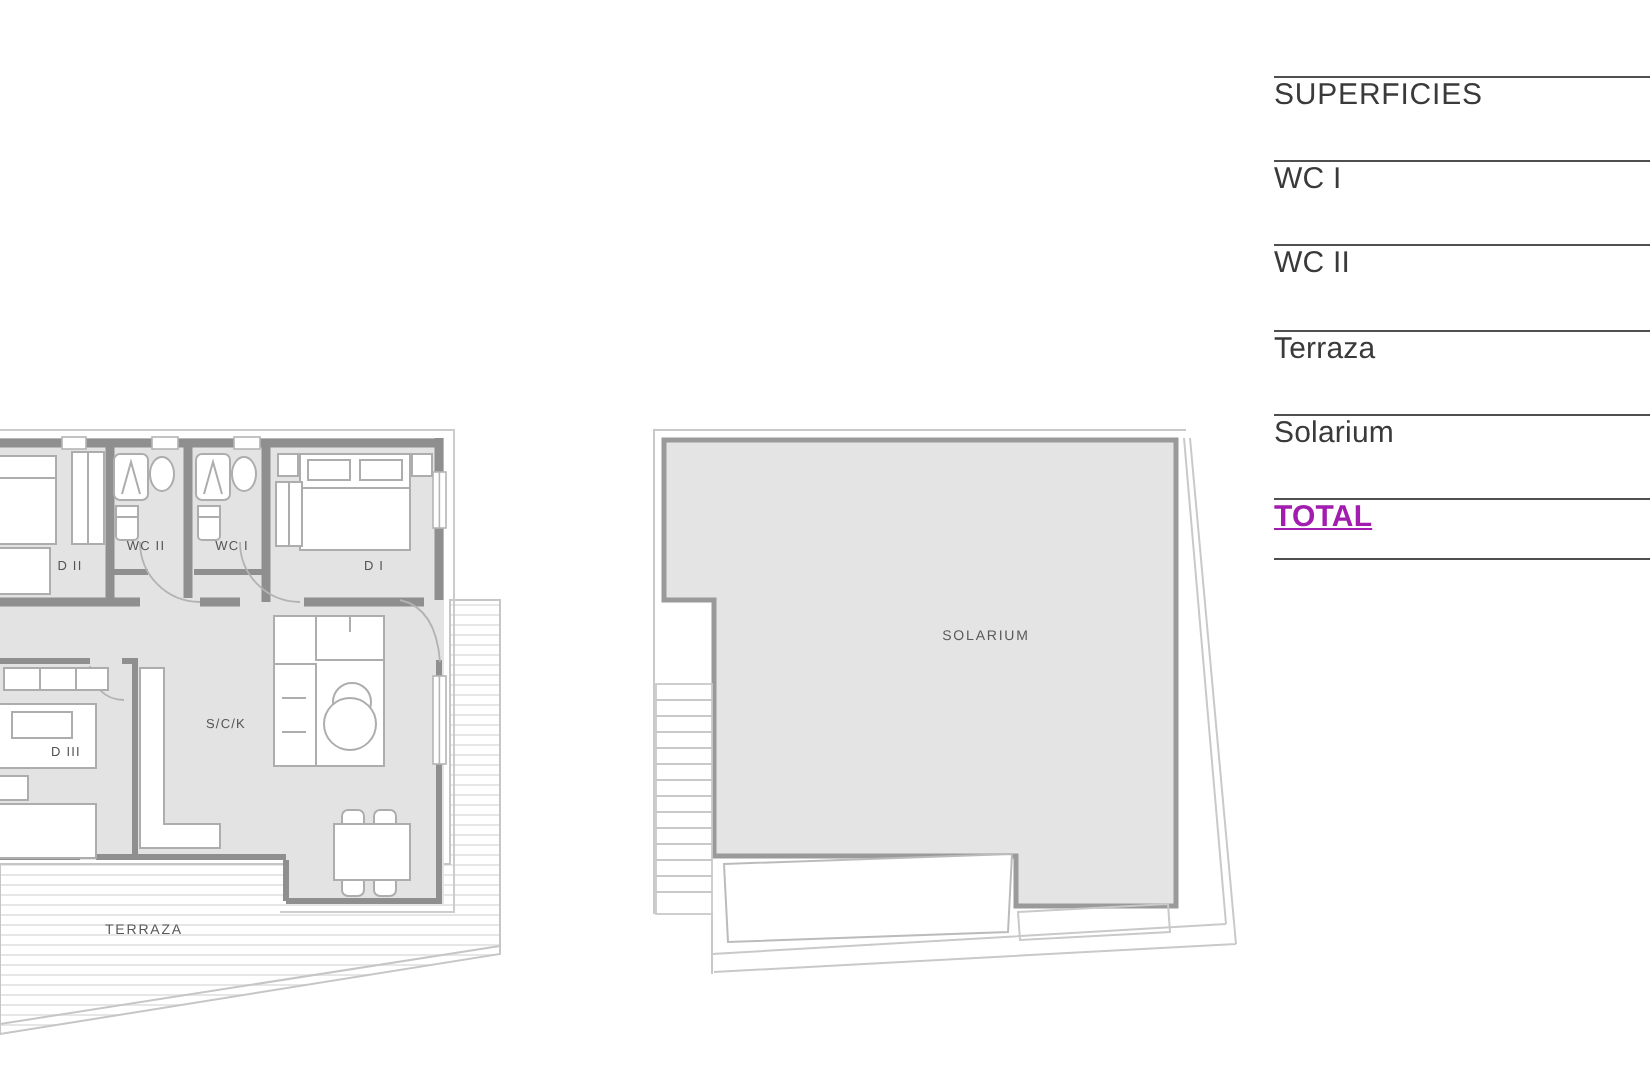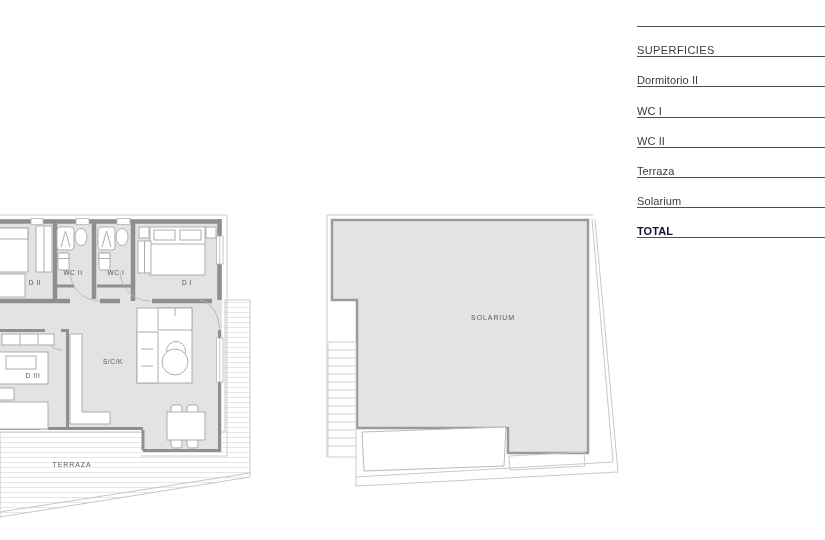--- a/index.html
+++ b/index.html
@@ -9,27 +9,28 @@
     font-family:"Liberation Sans", sans-serif;
   }
   
   .surfaces{
     position:absolute;left:637px;top:26px;right:0;
     color:#3a3a3a;
   }
   .s-row{
     height:29.2px;
     border-top:1px solid #4f4f4f;
-    display:flex;align-items:flex-end;
-    font-size:11px;
+    display:flex;align-items:flex-start;
+    font-size:15px;
     letter-spacing:0.1px;
+    margin-top:12px;
   }
   .s-row:last-child{border-bottom:1px solid #4f4f4f;}
   .s-header{letter-spacing:0.4px;}
-  .s-total{font-weight:bold;color:#0f172a;}
+  .s-total{font-weight:bold;color:#a21caf;text-decoration:underline;}
   
   .plan-svg{position:absolute;left:0;top:0;}
   .room-label{
     font-family:"Liberation Sans", sans-serif;
     font-size:6.5px;letter-spacing:0.6px;fill:#555;
   }
   .big-label{
     font-family:"Liberation Sans", sans-serif;
     font-size:7px;letter-spacing:0.9px;fill:#5a5a5a;
   }
@@ -185,23 +186,20 @@
 
     <text class="big-label" x="493" y="320" text-anchor="middle">SOLARIUM</text>
   </g>
 </svg>
 
 <div class="surfaces">
   <div class="s-row s-header">
     <span>SUPERFICIES</span>
   </div>
   <div class="s-row">
-    <span>Dormitorio II</span>
-  </div>
-  <div class="s-row">
     <span>WC I</span>
   </div>
   <div class="s-row">
     <span>WC II</span>
   </div>
   <div class="s-row">
     <span>Terraza</span>
   </div>
   <div class="s-row">
     <span>Solarium</span>

